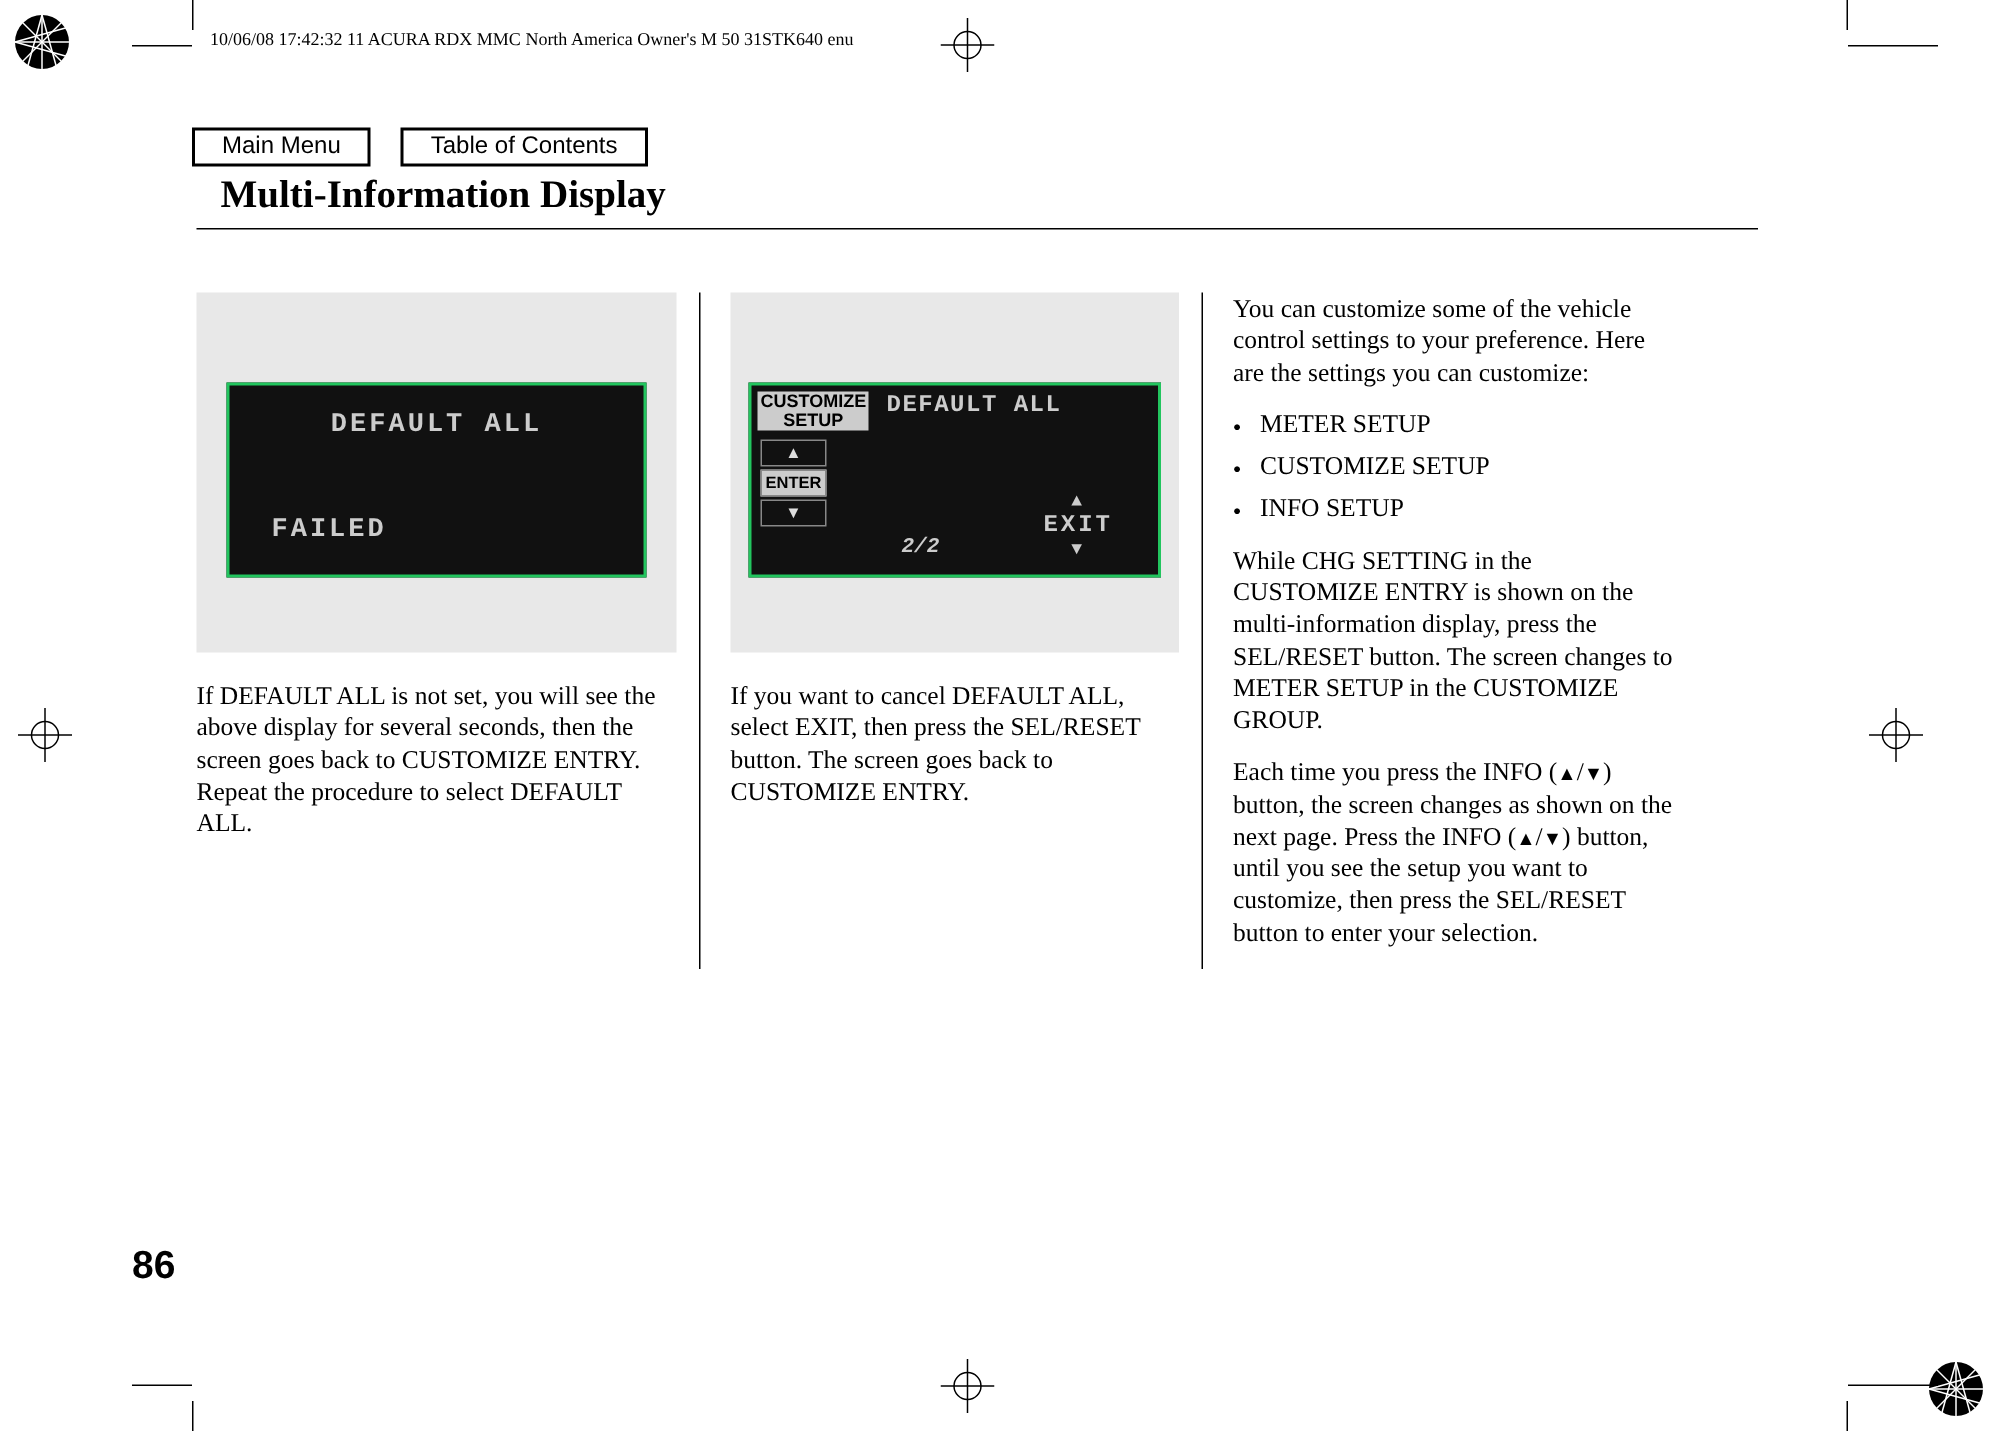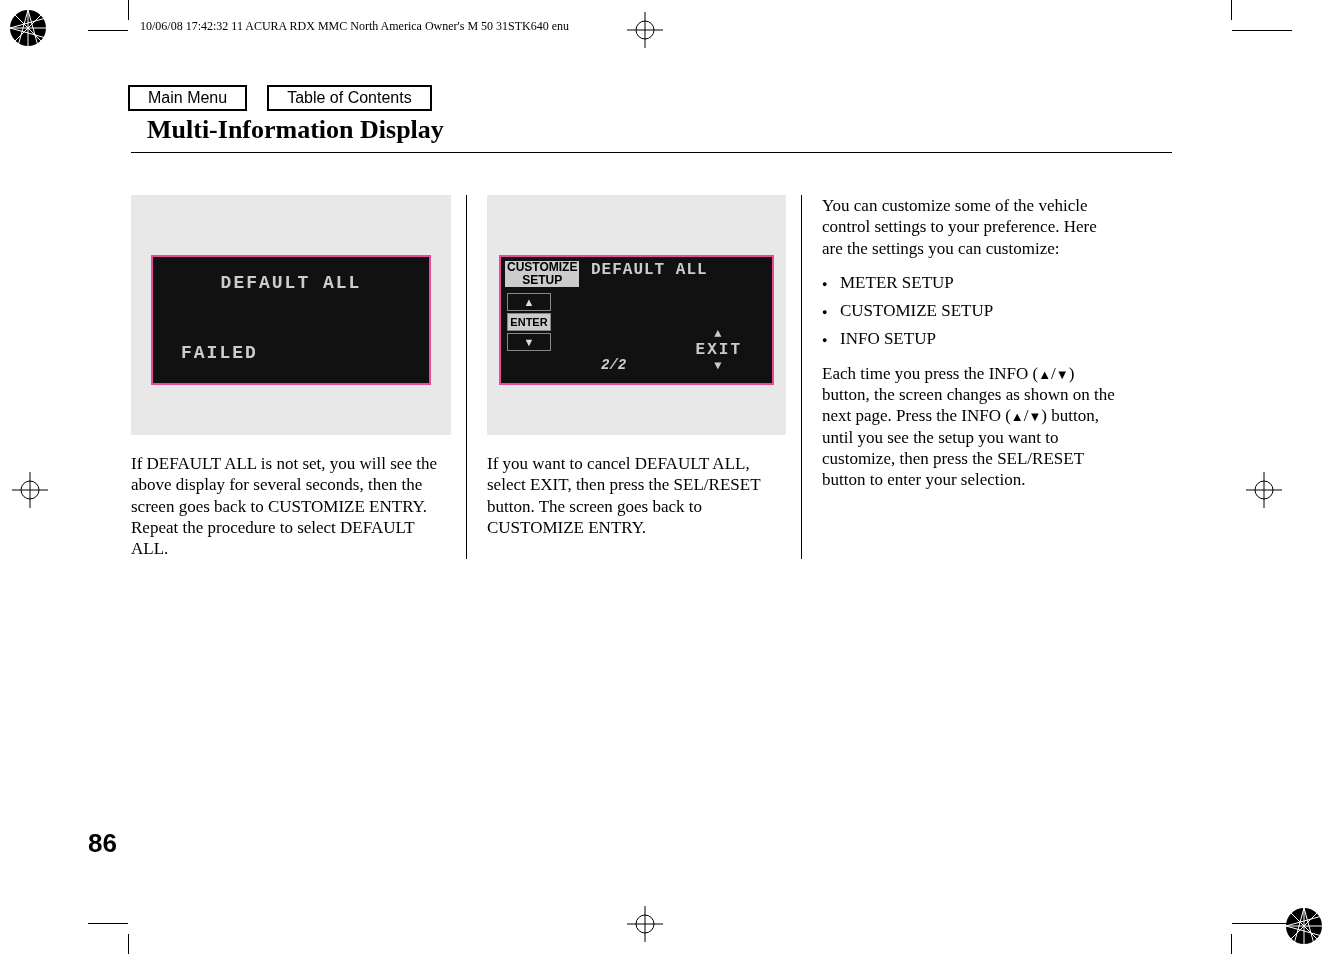--- a/index.html
+++ b/index.html
@@ -105,21 +105,21 @@
       background: #e8e8e8;
       padding: 40px 12px 30px 12px;
       margin-bottom: 18px;
       height: 240px;
       display: flex;
       align-items: center;
       justify-content: center;
     }
     .lcd-display {
       background: #111;
-      border: 2px solid #ec4899;
+      border: 2px solid #22c55e;
       width: 280px;
       height: 130px;
       color: #ccc;
       font-family: 'Courier New', monospace;
       font-weight: bold;
       position: relative;
       letter-spacing: 2px;
     }
     .lcd1-title {
       text-align: center;
@@ -336,20 +336,21 @@
     <div class="body-text">If you want to cancel DEFAULT ALL, select EXIT, then press the SEL/RESET button. The screen goes back to CUSTOMIZE ENTRY.</div>
   </div>
 
   <div class="col">
     <div class="body-text para">You can customize some of the vehicle control settings to your preference. Here are the settings you can customize:</div>
     <ul class="bullets">
       <li>METER SETUP</li>
       <li>CUSTOMIZE SETUP</li>
       <li>INFO SETUP</li>
     </ul>
+    <div class="body-text para">While CHG SETTING in the CUSTOMIZE ENTRY is shown on the multi-information display, press the SEL/RESET button. The screen changes to METER SETUP in the CUSTOMIZE GROUP.</div>
     <div class="body-text para">
       <span>Each time you press the INFO (</span><span class="tri-up"></span>/<span class="tri-down"></span><span>) button, the screen changes as shown on the next page. Press the INFO (</span><span class="tri-up"></span>/<span class="tri-down"></span><span>) button, until you see the setup you want to customize, then press the SEL/RESET button to enter your selection.</span>
     </div>
   </div>
 
 </div>
 
 <div class="page-number">86</div>
 
 </body></html>

